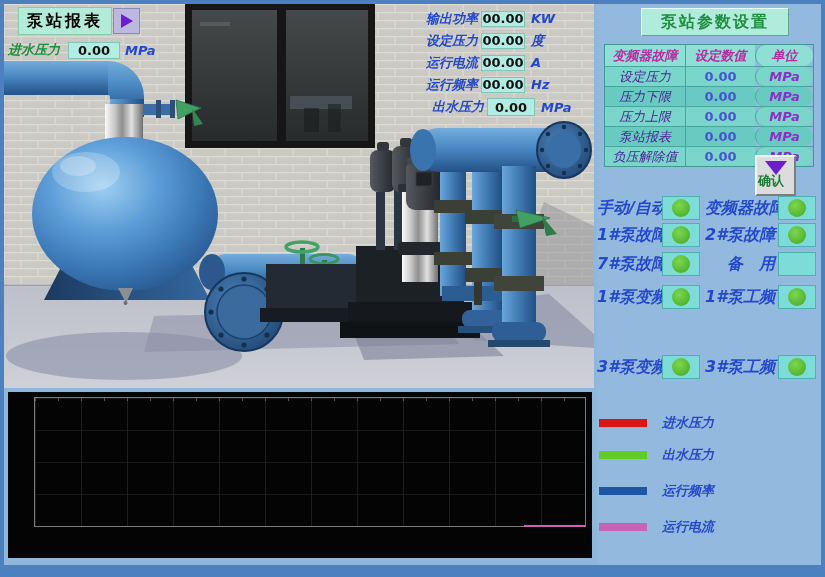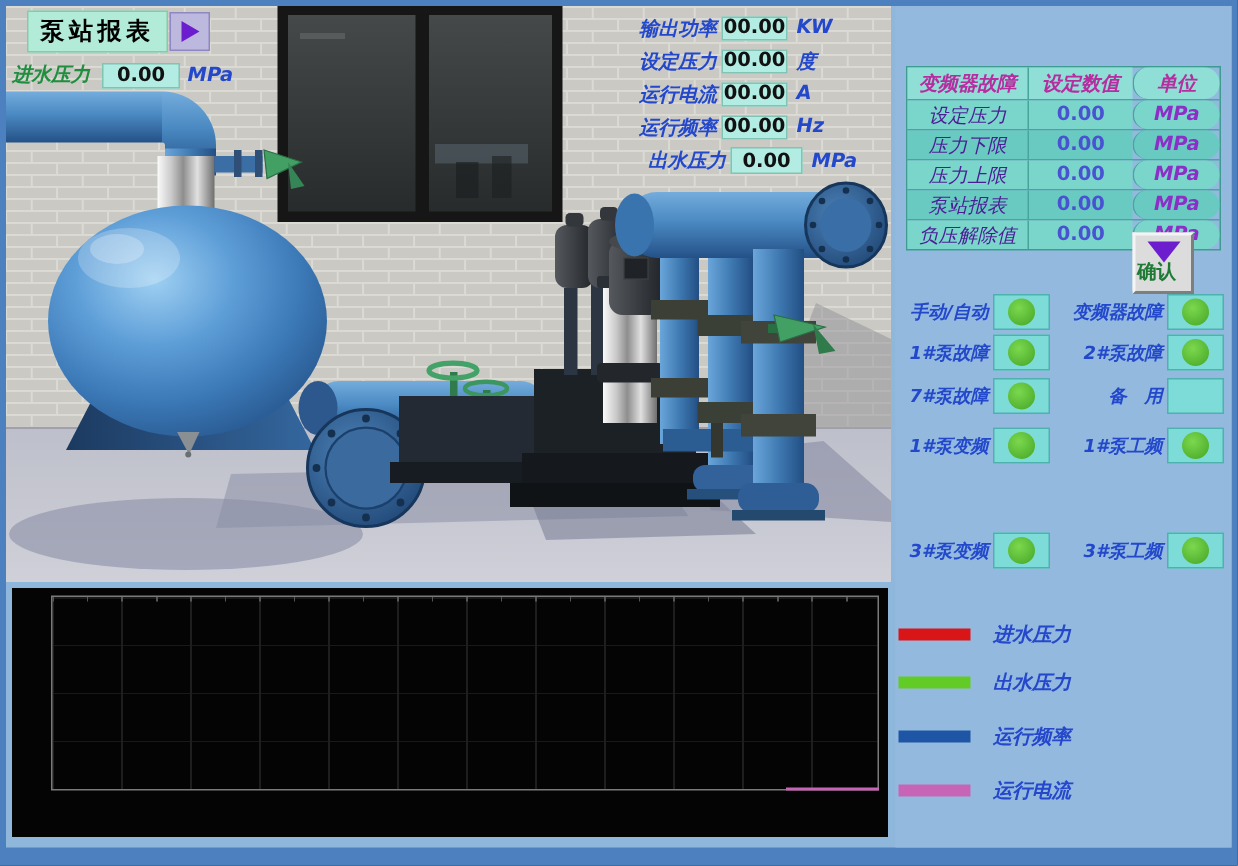--- a/index.html
+++ b/index.html
@@ -47,21 +47,21 @@
   .ptr.odd>div{background:#7ad5cb;} .ptr.even>div{background:#68cac1;}
   .pname{color:#4c1d95;font-weight:normal;font-style:italic;}
   .pval{color:#4953d2;font-weight:bold;}
   .punit{color:#8c2fc6;font-weight:bold;font-style:italic;}
   .confirm{position:absolute;left:158px;top:151px;width:41px;height:41px;background:#dcdcdc;
            border-top:2px solid #f4f4f4;border-left:2px solid #f4f4f4;border-right:2px solid #7e7e7e;border-bottom:2px solid #7e7e7e;
            display:flex;flex-direction:column;align-items:center;justify-content:center;cursor:pointer;}
   .tri-down{width:0;height:0;border-left:11px solid transparent;border-right:11px solid transparent;border-top:14px solid #6c1ecf;}
   .confirm .cap{color:#1f7a35;font-weight:bold;font-size:13px;margin-top:-3px;align-self:flex-start;margin-left:1px;}
   .srow{position:absolute;left:0;width:224px;height:26px;display:flex;align-items:center;}
-  .srow .sl{font-size:12px;font-weight:bold;font-style:italic;color:#2348cc;white-space:nowrap;text-align:right;}
+  .srow .sl{font-size:16px;font-weight:bold;font-style:italic;color:#2348cc;white-space:nowrap;text-align:right;}
   .srow .sl.a{width:62px;} .srow .sl.b{width:70px;margin-left:5px;}
   .lamp{width:38px;height:24px;background:#7edcd8;border:1px solid #4db2ae;margin-left:3px;
         display:flex;align-items:center;justify-content:center;}
   .lamp .dot{display:none;width:18px;height:18px;border-radius:50%;
         background:radial-gradient(circle at 40% 35%,#7bd84e,#44a425);}
   .lamp.on .dot{display:block;}
   .lrow{position:absolute;left:2px;height:16px;display:flex;align-items:center;}
   .lrow .bar{width:48px;height:8px;}
   .lrow .ll{margin-left:15px;font-size:13px;font-weight:bold;font-style:italic;color:#2547cb;white-space:nowrap;}
   
@@ -312,20 +312,21 @@
    </div>
 
    <div class="outlet">
      <span class="hmi-lbl lbl">出水压力</span>
      <span class="val-box box">0.00</span>
      <span class="hmi-lbl unit">MPa</span>
    </div>
   </div>
 
   <div class="panel">
+    <div class="p-title">泵站参数设置</div>
 
     <div class="ptable">
       <div class="ptr head">
         <div class="c1">变频器故障</div>
         <div class="c2">设定数值</div>
         <div class="c3">单位</div>
       </div>
       <div class="ptr odd">
         <div class="c1 pname">设定压力</div>
         <div class="c2 pval">0.00</div>

